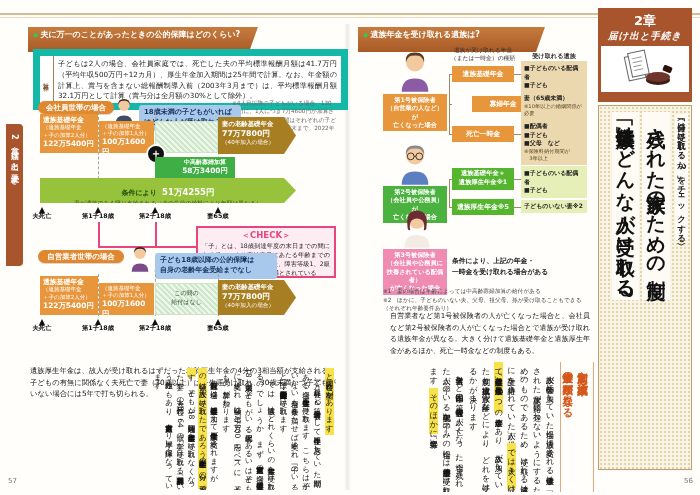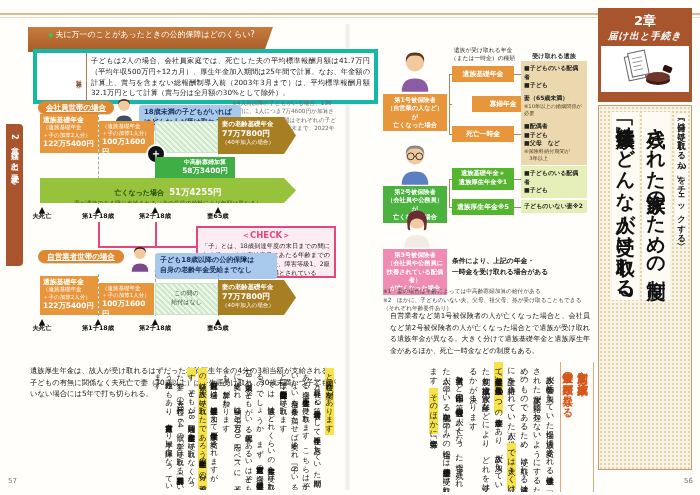--- a/index.html
+++ b/index.html
@@ -14,36 +14,36 @@
   
   .rule1{left:0;top:13px;width:700px;height:2px;background:#d8bd94;}
   .rule2{left:0;top:17px;width:700px;height:1px;background:#ead9bc;}
   .gutter{left:344px;top:24px;width:7px;height:466px;background:linear-gradient(90deg,rgba(0,0,0,0),rgba(0,0,0,.07),rgba(0,0,0,0));}
 
   
   .spine{left:6px;top:124px;width:17px;height:132px;background:#a8542c;border-radius:0 4px 4px 0;color:#fff;
          writing-mode:vertical-rl;font-size:8px;font-weight:bold;padding-top:10px;line-height:17px;letter-spacing:1px;}
 
   
-  .banner{height:25px;background:linear-gradient(#c67c3e,#a85a26);color:#fff;font-size:8px;font-weight:normal;
-          line-height:16px;padding-left:20px;clip-path:polygon(0 0,100% 0,calc(100% - 9px) 100%,0 100%);}
+  .banner{height:25px;background:linear-gradient(#c67c3e,#a85a26);color:#fff;font-size:8px;font-weight:bold;
+          line-height:16px;padding-left:5px;clip-path:polygon(0 0,100% 0,calc(100% - 9px) 100%,0 100%);}
   .banner .diam{color:#3fc254;font-size:7px;margin-right:2px;}
   .banner-l{left:28px;top:27px;width:225px;}
   .banner-r{left:358px;top:27px;width:182px;}
 
   
-  .calc{left:33px;top:49px;width:301px;height:47px;border:4px solid #14b8a6;display:flex;background:#fff;padding-left:36px;}
+  .calc{left:33px;top:49px;width:301px;height:47px;border:7px solid #14b8a6;display:flex;background:#fff;}
   .calc-label{width:13px;border-right:1px solid #a97c54;writing-mode:vertical-rl;font-size:6px;color:#7a4a2a;
               text-align:center;letter-spacing:1px;line-height:13px;}
   .calc-text{flex:1;padding:3px 4px;font-size:7.2px;line-height:1.5;color:#222;text-align:justify;}
 
   .side-note{left:232px;top:99px;width:104px;font-size:5.7px;color:#666;line-height:1.45;}
 
   .chart-label{height:13px;background:#e0882f;border-radius:7px;color:#fff;font-size:7.5px;font-weight:bold;
-               text-align:center;line-height:13px;box-shadow:0 1px 0 rgba(0,0,0,.15);text-decoration:underline;}
+               text-align:center;line-height:13px;box-shadow:0 1px 0 rgba(0,0,0,.15);}
   .bubble{background:#a9c9ec;color:#17335f;font-weight:bold;font-size:7px;padding:3px 5px;border-radius:3px;line-height:1.4;}
   .bubble:after{content:"";position:absolute;left:-6px;bottom:3px;border:5px solid transparent;border-right-color:#a9c9ec;}
 
   .obox{background:#e8963c;color:#fff;padding:2px 3px;box-sizing:border-box;}
   .obox .t{display:block;font-size:6.8px;font-weight:bold;line-height:1.25;}
   .obox .s{display:block;font-size:5.5px;line-height:1.3;}
   .obox .a{display:block;font-size:7.4px;font-weight:bold;line-height:1.3;}
   .hatch{background:repeating-linear-gradient(45deg,#cfe8c9 0 2px,#eef7ec 2px 4px);border:1px solid #cfe3c8;box-sizing:border-box;}
   .plusc{width:16px;height:16px;background:#111;border-radius:50%;color:#fff;font-size:11px;font-weight:bold;
          text-align:center;line-height:16px;border:2px solid #fff;}
@@ -159,21 +159,21 @@
 ＋子の加算1人分）</span>
     <span class="a">100万1600円</span>
   </div>
   <div class="abs hatch" style="left:155px;top:121px;width:63px;height:32px;"></div>
   <div class="abs plusc" style="left:146px;top:144px;">＋</div>
   <div class="abs gbox" style="left:155px;top:157px;width:60px;height:19px;padding-left:20px;">
     <span class="t">中高齢寡婦加算</span>
     <span class="a">58万3400円</span>
   </div>
   <div class="abs arrow garrow" style="left:40px;top:178px;width:256px;height:25px;">
-    <div class="l1"><span class="n">亡くなった場合</span> <span class="a">51万4255円</span></div>
+    <div class="l1"><span class="n">条件により</span> <span class="a">51万4255円</span></div>
     <div class="l2">妻が遺族である限り支給される（夫の生前の給料により年額は異なる）</div>
   </div>
   <div class="abs arrow barrow" style="left:218px;top:117px;width:78px;height:37px;">
     <span class="t">妻の老齢基礎年金</span>
     <span class="a">77万7800円</span>
     <span class="s">（40年加入の場合）</span>
   </div>
 
   <div class="abs tick" style="left:39px;top:204px;"></div>
   <div class="abs tick" style="left:95px;top:204px;"></div>
@@ -240,20 +240,21 @@
 
   <div class="abs vbody lp-body">
       <p><span class="hl">と「死亡一時金」の制度があります。</span></p>
       <p class="indent"><span>一方、会社員など第2号被保険者として厚生年金に加入していた期間がある場合、遺族厚生年金を受け取れます。こちらは子がいない場合も条件を満たせば支給され、「子のいる配偶者」と「子」は遺族基礎年金・遺族厚生年金両方を受け取れます。</span></p>
       <p class="indent"><span>では、遺族はどれくらいの遺族年金を受け取れるのでしょうか。まず、自営業者家庭の場合、遺族基礎年金は18歳未満の子どもがいる配偶者、あるいは子どもに支給され、金額は年77万7800円をベースに、子どもの加算が加わります。</span></p>
       <p class="indent"><span>会社員家庭の場合は、遺族基礎年金に加えて遺族厚生年金が支給されますが、</span><span class="hl">遺族厚生年金の金額は故人が受け取れたであろう老齢厚生年金額の4分の3相当です</span><span>。子どもが18歳到達時に遺族基礎年金を受け取れなくなった妻や、夫の死亡時40～64歳の妻が受け取れる</span><span class="hl">「中高齢寡婦加算」</span><span>という仕組みもあり、自営業者家庭より手厚い保障になっています。</span></p>
     </div>
 
   <div class="abs pn" style="left:8px;top:477px;">57</div>
 
+  <div class="abs banner banner-r"><span class="diam">◆</span><span>遺族年金を受け取れる遺族は?</span></div>
 
   <div class="abs colhead1 preline">遺族が受け取れる年金
 （または一時金）の種類</div>
   <div class="abs colhead2">受け取れる遺族</div>
 
   <div class="abs" style="left:396px;top:48px;width:38px;height:44px;">
     <svg width="38" height="44" viewBox="0 0 40 46">
         <path d="M6 46 Q6 32 20 32 Q34 32 34 46Z" fill="#8b5ba6"></path>
         <circle cx="20" cy="15" r="9.5" fill="#f3c99f"></circle>
         <path d="M10.5 15 Q9 4.5 20 4.5 Q31 4.5 29.5 15 Q28 9 24 8 Q21 7.5 16 8 Q12 9 10.5 15Z" fill="#5a3b22"></path>

